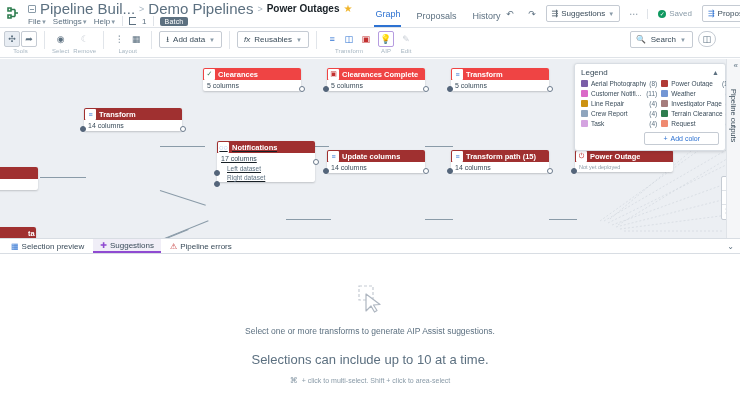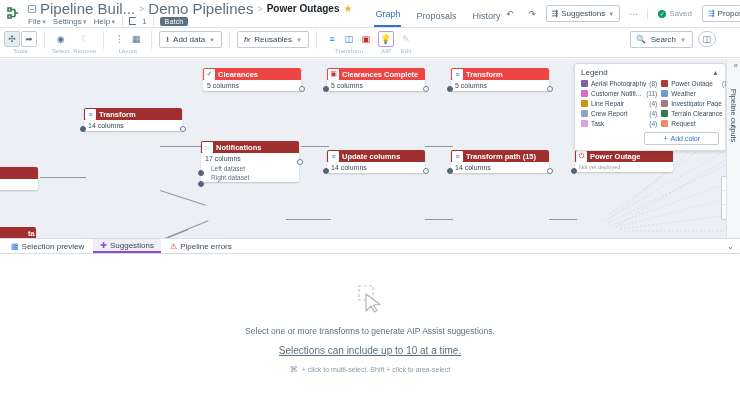--- a/index.html
+++ b/index.html
@@ -160,21 +160,21 @@
   .btab.active { background:#f0eef7; color:#394b59; border-bottom:2px solid #8f4ad1; }
   .btab .bi { font-size:8px; }
   .chevron-dd { margin-left:auto; margin-right:6px; font-size:8px; color:#5c7080; }
   .empty {
     position:absolute; left:0; right:0; top:254px; bottom:0; background:#fff;
     display:flex; flex-direction:column; align-items:center; justify-content:flex-start;
     padding-top:30px;
   }
   .empty-ico { width:34px; height:30px; position:relative; margin-bottom:12px; }
   .empty-l1 { font-size:8.5px; color:#5c7080; }
-  .empty-l2 { font-size:10px; color:#5c7080; margin-top:9px;text-decoration:underline; }
+  .empty-l2 { font-size:13px; color:#5c7080; margin-top:16px; }
   .empty-l3 { font-size:7px; color:#8a9ba8; margin-top:9px; display:flex; align-items:center; gap:4px;}
   .kbd { font-size:8px; color:#8a9ba8; }
 </style>
 </head>
 <body>
 
 <div class="topbar">
   <div class="logo-box">
     <span>
       <svg width="14" height="14" viewBox="0 0 14 14">
@@ -377,21 +377,21 @@
   <div class="node red" style="left:84px; top:49px;">
     <div class="node-hdr">
       <span class="hico" style="color:#2d72d2">≡</span>
       <span class="node-title">Transform</span>
     </div>
     <div class="node-body">14 columns</div>
     <div class="port filled" style="left:-4px; top:18px;"></div>
     <div class="port" style="right:-4px; top:18px;"></div>
   </div>
 
-  <div class="node red" style="left:201px; top:82px;">
+  <div class="node red" style="left:217px; top:82px;text-decoration:underline;">
     <div class="node-hdr">
       <span class="hico" style="color:#2d72d2">◌◌</span>
       <span class="node-title">Notifications</span>
     </div>
     <div class="node-body">17 columns</div>
     <div class="node-sub">Left dataset</div>
     <div class="node-sub">Right dataset</div>
     <div class="port filled" style="left:-3px; top:29px;"></div>
     <div class="port filled" style="left:-3px; top:40px;"></div>
     <div class="port" style="right:-4px; top:18px;"></div>

